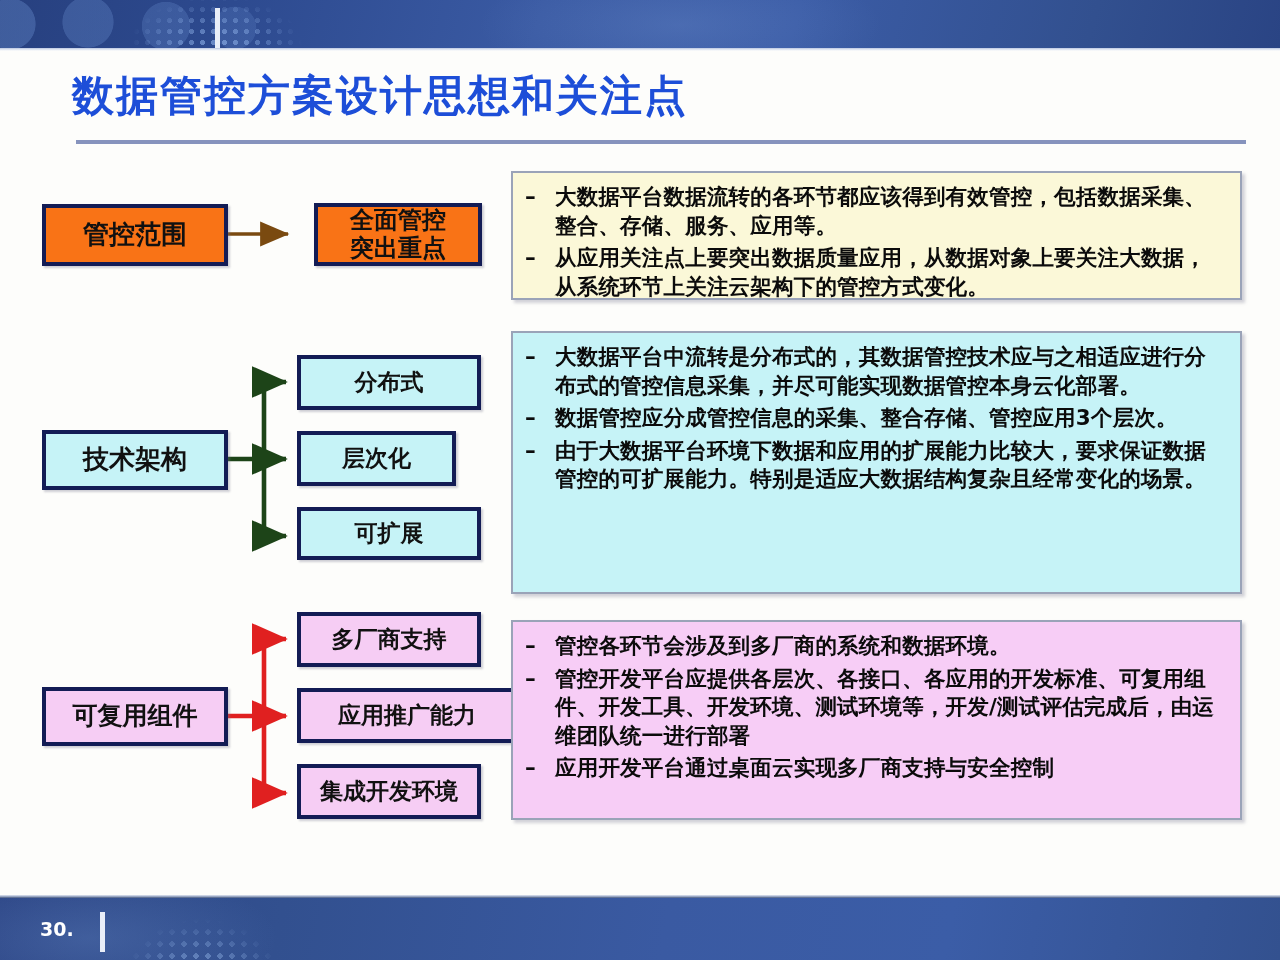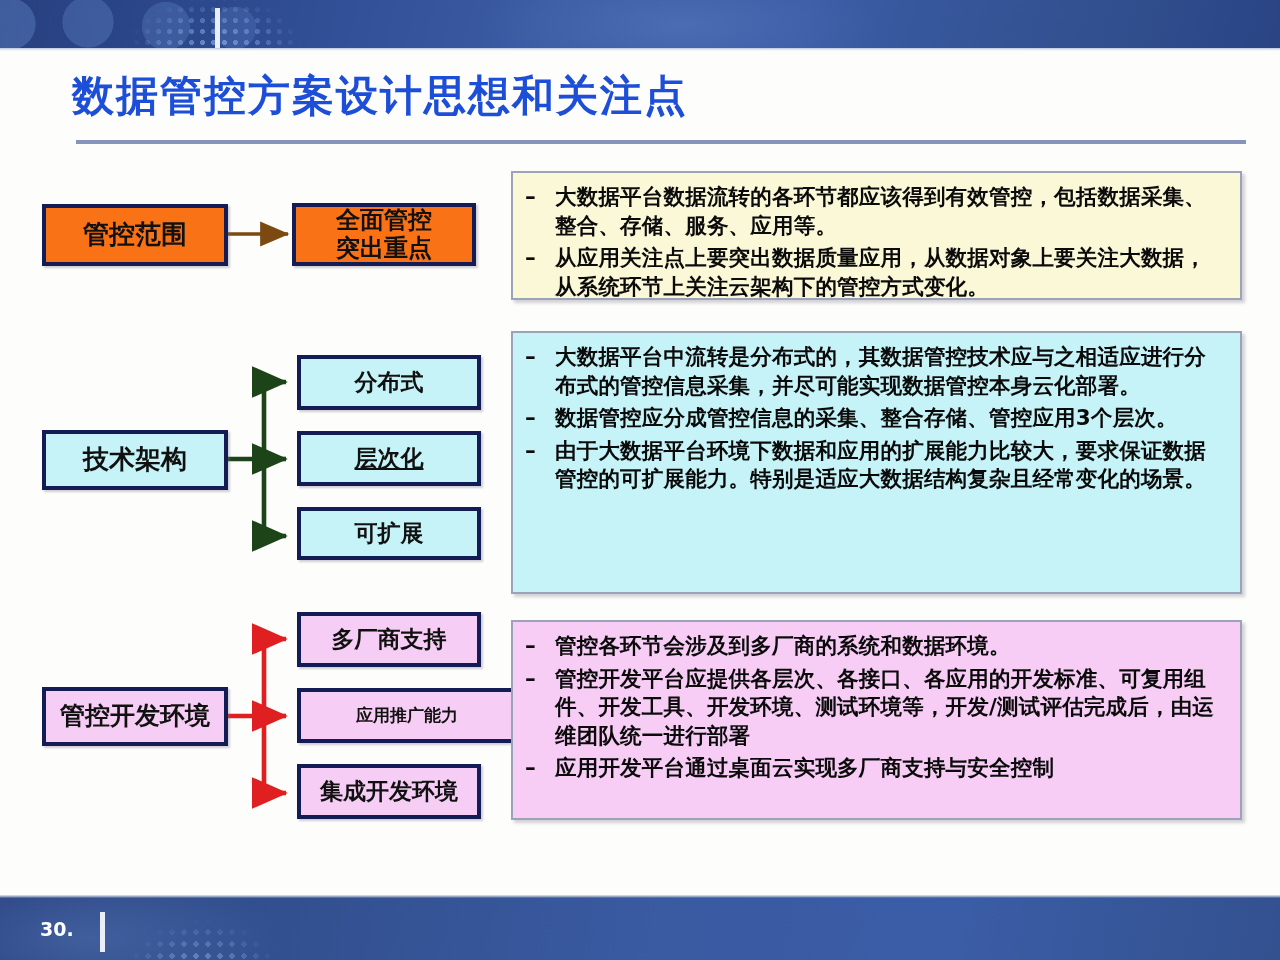--- a/index.html
+++ b/index.html
@@ -233,61 +233,61 @@
       <line x1="228" y1="716" x2="264" y2="716"></line>
       <path d="M264,639 L264,793"></path>
       <path d="M264,641 Q264,639 268,639 L286,639" marker-end="url(#ah-red)"></path>
       <line x1="264" y1="716" x2="286" y2="716" marker-end="url(#ah-red)"></line>
       <path d="M264,791 Q264,793 268,793 L286,793" marker-end="url(#ah-red)"></path>
     </g>
   </svg>
 
   <div class="dbox yellow" style="left:42px; top:204px; width:186px; height:62px; font-size:26px;">管控范围</div>
 
-  <div class="dbox yellow" style="left:292px; top:203px; width:184px; height:63px; font-size:24px; flex-direction:column;">
+  <div class="dbox yellow" style="left:314px; top:203px; width:168px; height:63px; font-size:24px; flex-direction:column;">
     <span>全面管控</span>
     <span>突出重点</span>
   </div>
 
   <div class="panel yellow" style="left:511px; top:171px; width:731px; height:129px;">
     <div class="bullet-row">
       <span class="bullet-dash">–</span>
       <span class="bullet-text">大数据平台数据流转的各环节都应该得到有效管控，包括数据采集、整合、存储、服务、应用等。</span>
     </div>
     <div class="bullet-row">
       <span class="bullet-dash">–</span>
       <span class="bullet-text">从应用关注点上要突出数据质量应用，从数据对象上要关注大数据，从系统环节上关注云架构下的管控方式变化。</span>
     </div>
   </div>
 
   <div class="dbox cyan" style="left:297px; top:355px; width:184px; height:55px; font-size:23px;">分布式</div>
 
   <div class="dbox cyan" style="left:42px; top:430px; width:186px; height:60px; font-size:26px;">技术架构</div>
-  <div class="dbox cyan" style="left:297px; top:431px; width:184px; height:55px; font-size:23px;text-decoration:underline;">层次化</div>
+  <div class="dbox cyan" style="left:297px; top:431px; width:159px; height:55px; font-size:23px;">层次化</div>
   <div class="dbox cyan" style="left:297px; top:507px; width:184px; height:53px; font-size:23px;">可扩展</div>
 
   <div class="panel cyan" style="left:511px; top:331px; width:731px; height:263px;">
     <div class="bullet-row">
       <span class="bullet-dash">–</span>
       <span class="bullet-text">大数据平台中流转是分布式的，其数据管控技术应与之相适应进行分布式的管控信息采集，并尽可能实现数据管控本身云化部署。</span>
     </div>
     <div class="bullet-row">
       <span class="bullet-dash">–</span>
       <span class="bullet-text">数据管控应分成管控信息的采集、整合存储、管控应用3个层次。</span>
     </div>
     <div class="bullet-row">
       <span class="bullet-dash">–</span>
       <span class="bullet-text">由于大数据平台环境下数据和应用的扩展能力比较大，要求保证数据管控的可扩展能力。特别是适应大数据结构复杂且经常变化的场景。</span>
     </div>
   </div>
 
-  <div class="dbox pink" style="left:42px; top:687px; width:186px; height:59px; font-size:25px;">管控开发环境</div>
+  <div class="dbox pink" style="left:42px; top:687px; width:186px; height:59px; font-size:25px;">可复用组件</div>
 
   <div class="dbox pink" style="left:297px; top:612px; width:184px; height:55px; font-size:23px;">多厂商支持</div>
-  <div class="dbox pink" style="left:297px; top:688px; width:220px; height:55px; font-size:17px;">应用推广能力</div>
+  <div class="dbox pink" style="left:297px; top:688px; width:220px; height:55px; font-size:23px;">应用推广能力</div>
   <div class="dbox pink" style="left:297px; top:764px; width:184px; height:55px; font-size:23px;">集成开发环境</div>
 
   <div class="panel pink" style="left:511px; top:620px; width:731px; height:200px;">
     <div class="bullet-row">
       <span class="bullet-dash">–</span>
       <span class="bullet-text">管控各环节会涉及到多厂商的系统和数据环境。</span>
     </div>
     <div class="bullet-row">
       <span class="bullet-dash">–</span>
       <span class="bullet-text">管控开发平台应提供各层次、各接口、各应用的开发标准、可复用组件、开发工具、开发环境、测试环境等，开发/测试评估完成后，由运维团队统一进行部署</span>

